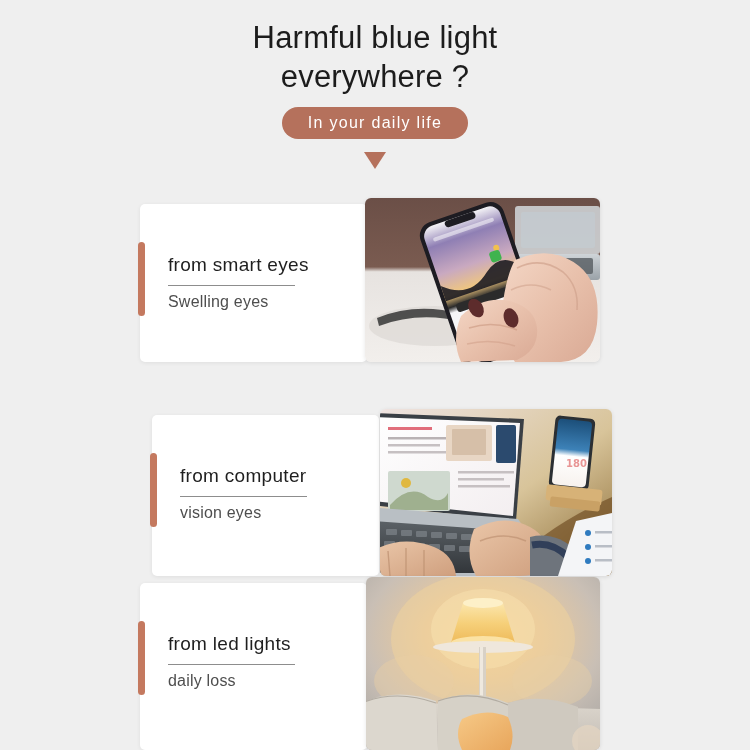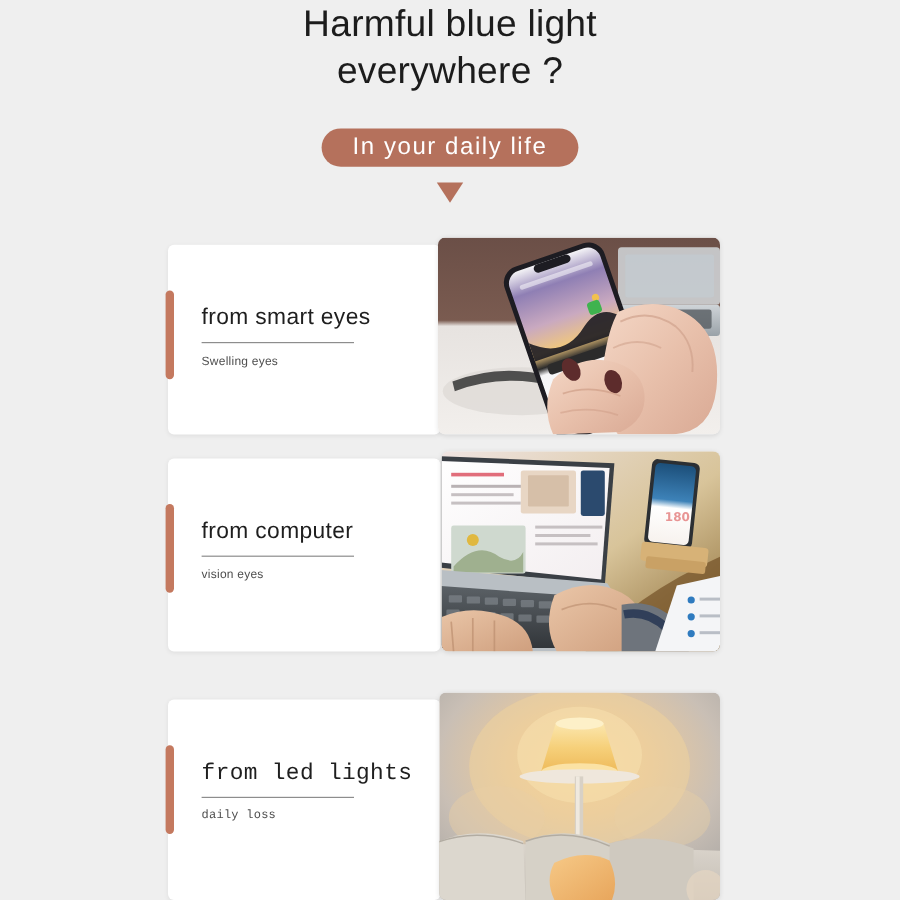--- a/index.html
+++ b/index.html
@@ -20,38 +20,38 @@
     position: absolute;
     left: 0;
     top: 0;
     width: 750px;
     text-align: center;
     font-size: 31px;
     font-weight: 300;
     line-height: 39px;
     color: #1c1c1c;
     letter-spacing: 0.2px;
-    padding-top: 0;
+    padding-top: 18px;
     box-sizing: border-box;
   }
   #page-title .title-line { display: block; }
 
   
   #badge-wrap {
     position: absolute;
     left: 0;
     top: 107px;
     width: 750px;
     text-align: center;
   }
   #badge-pill {
     display: inline-block;
     background: #b5715c;
     color: #ffffff;
-    font-size: 20px;
+    font-size: 16px;
     font-weight: 400;
     letter-spacing: 1.3px;
     padding: 7px 26px 8px 26px;
     border-radius: 18px;
     line-height: 17px;
   }
   #badge-arrow {
     position: absolute;
     left: 0;
     top: 45px;
@@ -69,22 +69,22 @@
     border-top: 17px solid #b5715c;
   }
 
   
   .card {
     position: absolute;
     left: 138px;
     width: 462px;
   }
   #card-0 { top: 198px; height: 164px; }
-  #card-1 { top: 376px; height: 167px; }
-  #card-2 { top: 577px; height: 173px; font-family: Liberation Mono, monospace; }
+  #card-1 { top: 409px; height: 167px; margin-left: 12px; }
+  #card-2 { top: 577px; height: 173px; }
 
   .card-white {
     position: absolute;
     left: 2px;
     top: 6px;
     width: 227px;
     height: calc(100% - 6px);
     background: #ffffff;
     border-radius: 5px;
     box-shadow: 0 1px 4px rgba(0,0,0,0.07);
@@ -117,21 +117,21 @@
     letter-spacing: 0.3px;
     white-space: nowrap;
   }
   .card-divider {
     width: 127px;
     height: 1px;
     background: #8d8d8d;
     margin: 8px 0 7px 0;
   }
   .card-sub {
-    font-size: 10px;
+    font-size: 16px;
     font-weight: 400;
     color: #4e4e4e;
     line-height: 18px;
     letter-spacing: 0.2px;
     white-space: nowrap;
   }
 
   
   .card-photo {
     position: absolute;

